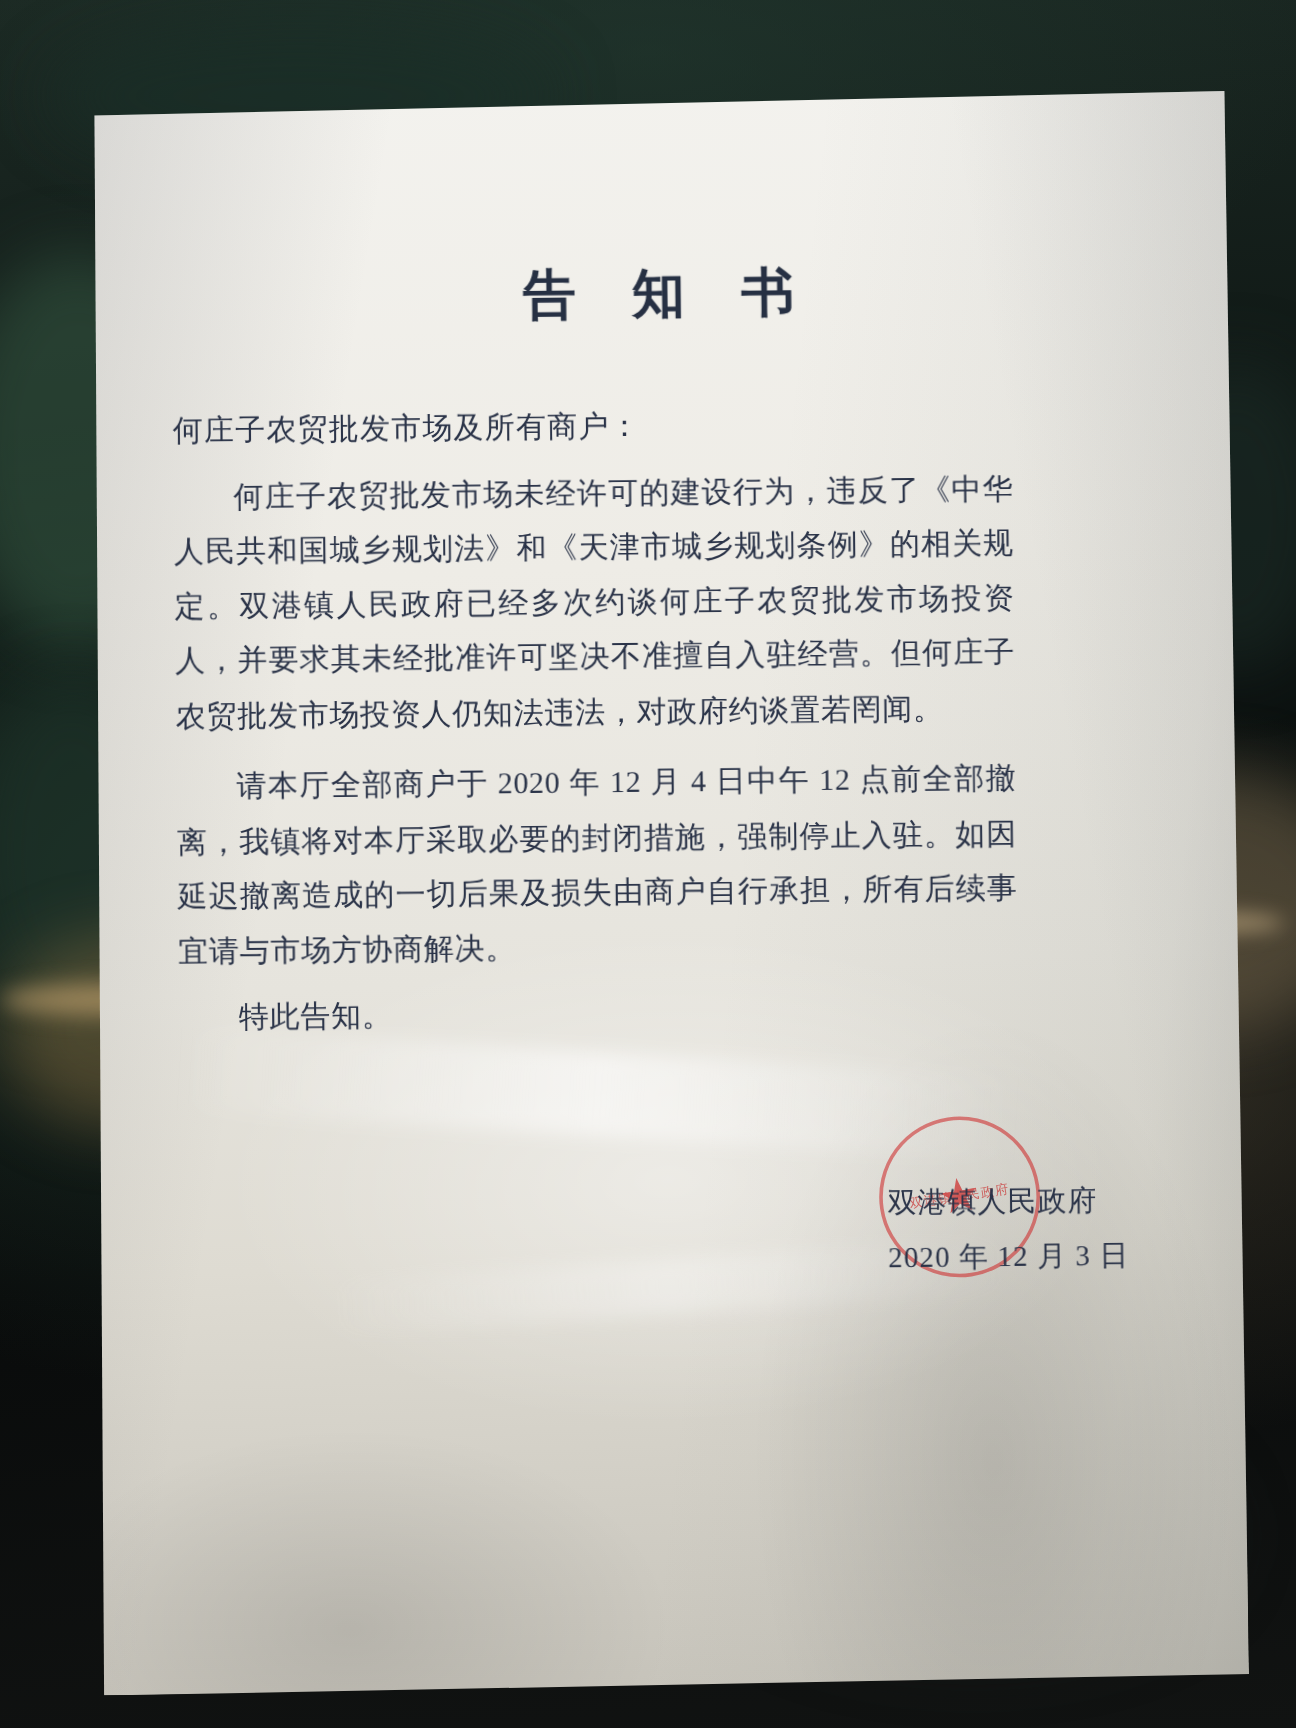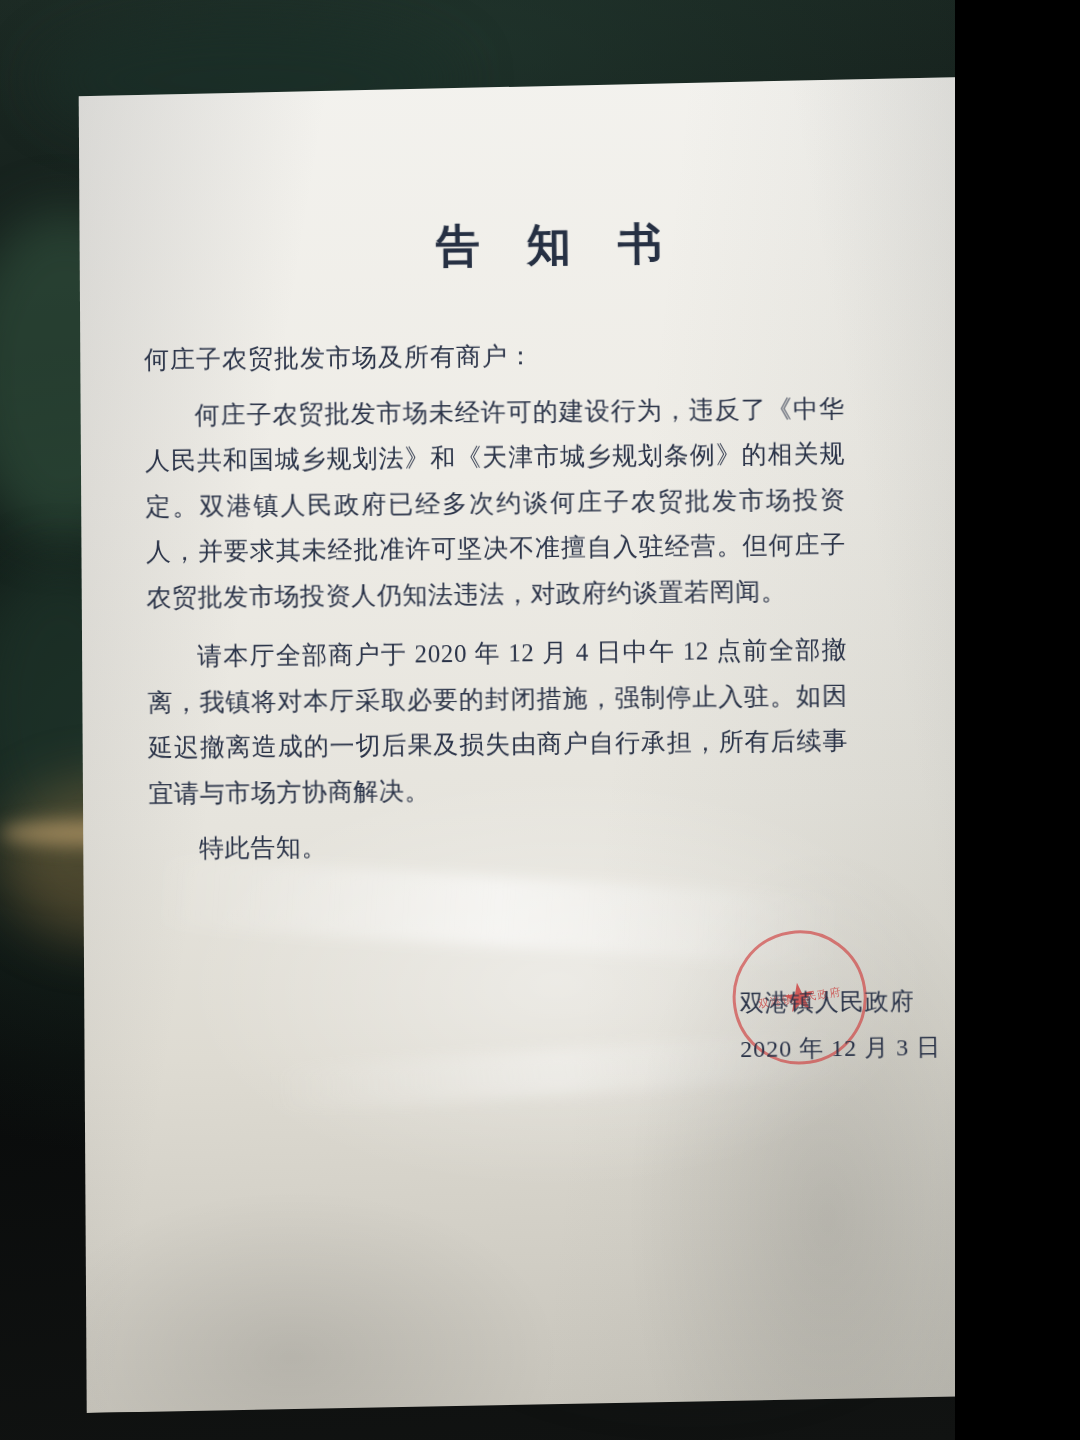--- a/index.html
+++ b/index.html
@@ -10,21 +10,21 @@
   body {
     width: 1080px;
     height: 1440px;
     overflow: hidden;
     font-family: "Liberation Serif", "DejaVu Serif", serif;
   }
 
   
   .scene {
     position: relative;
-    width: 955px;
+    width: 1080px;
     height: 1440px;
     background:
       radial-gradient(ellipse 60% 40% at 12% 52%, rgba(40,70,55,0.55), rgba(0,0,0,0) 70%),
       radial-gradient(ellipse 45% 30% at 92% 62%, rgba(90,80,60,0.45), rgba(0,0,0,0) 70%),
       radial-gradient(ellipse 70% 25% at 50% 3%, rgba(35,60,50,0.5), rgba(0,0,0,0) 75%),
       linear-gradient(175deg, #1c2a24 0%, #0d1412 35%, #090b0b 70%, #111312 100%);
     overflow: hidden;
   }
   .bg-blob {
     position: absolute;

